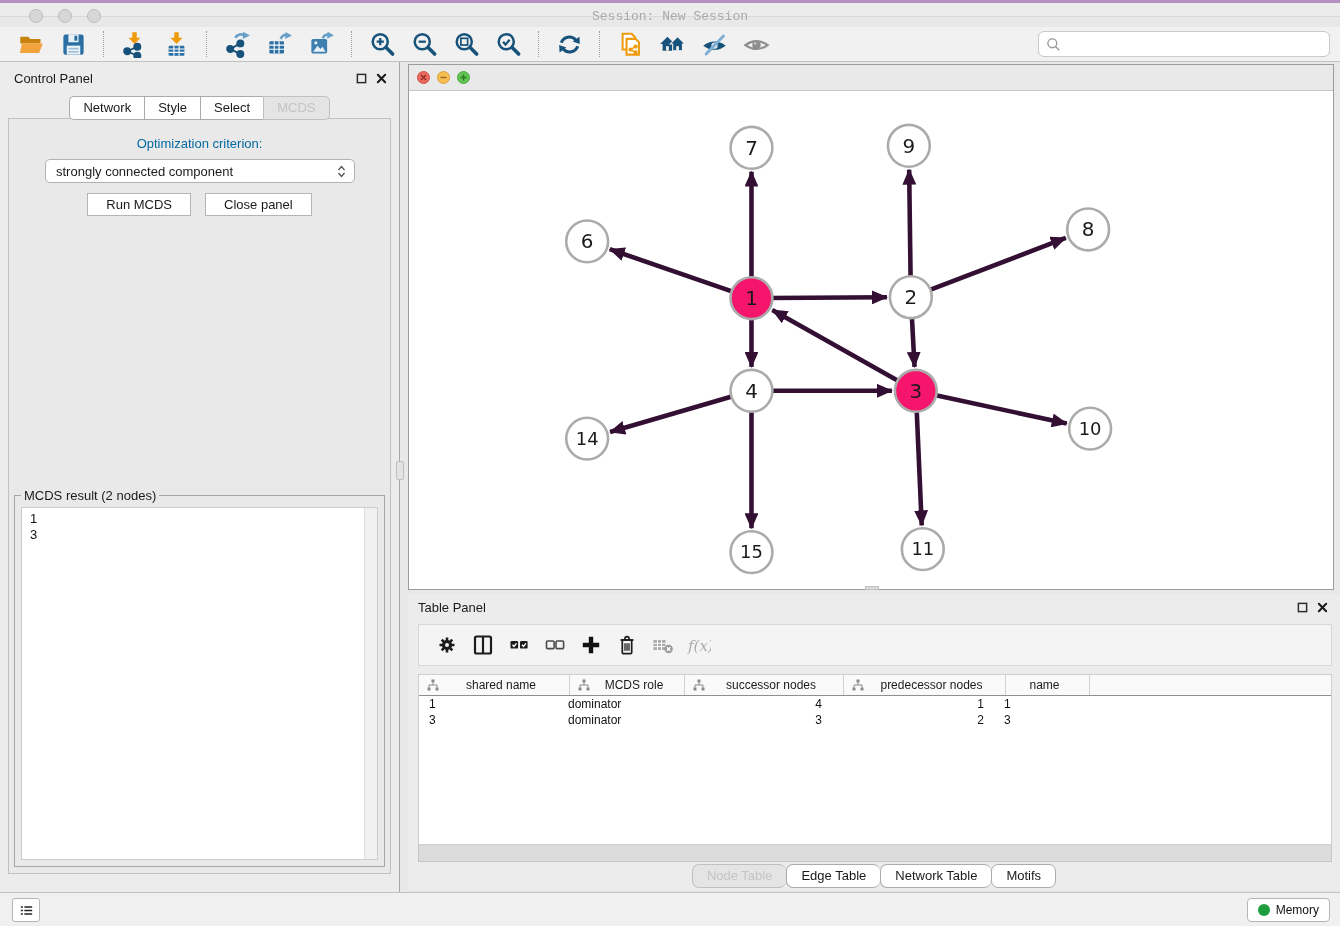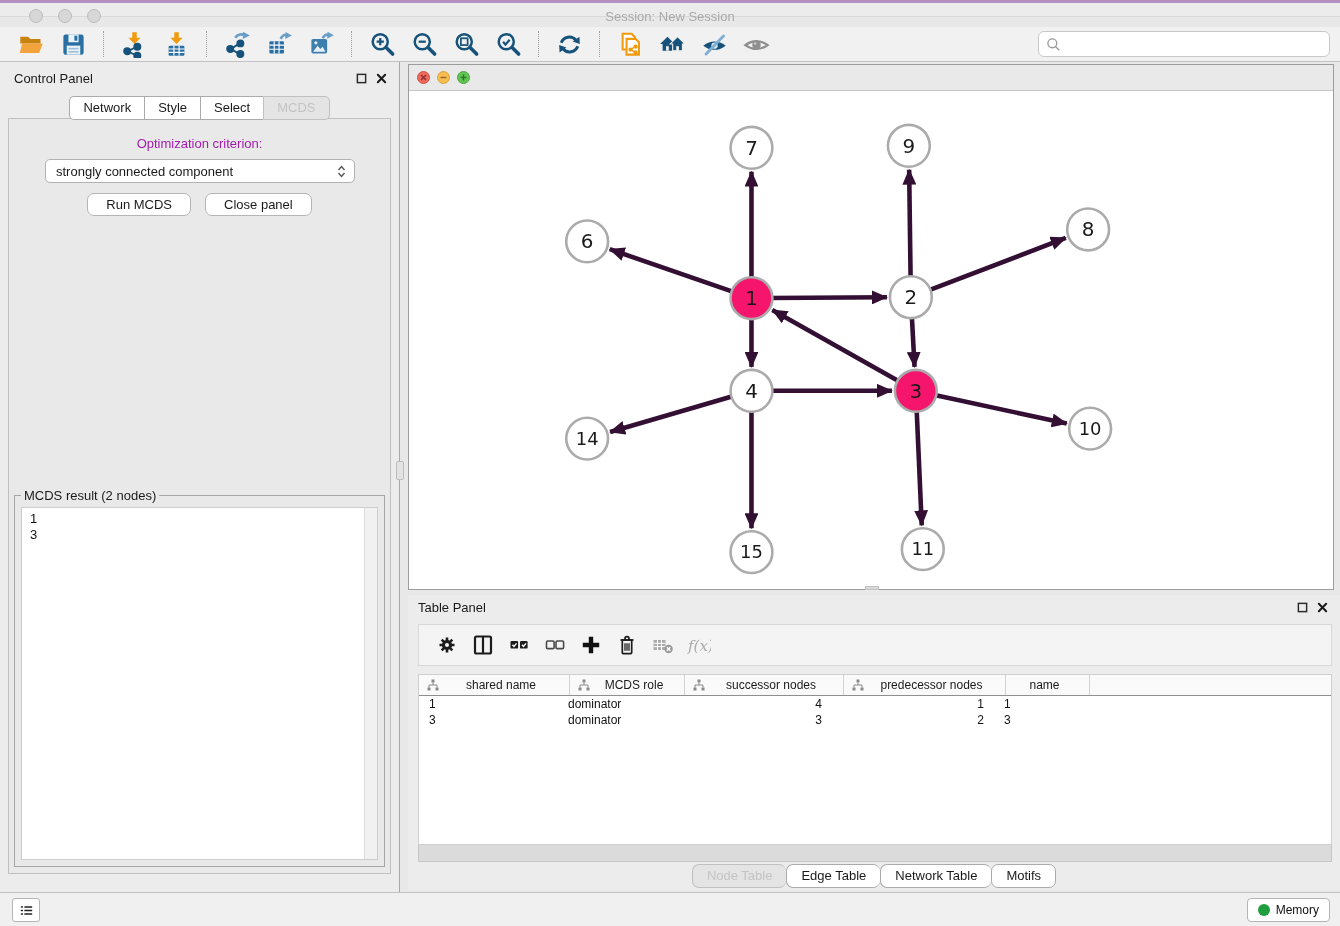--- a/index.html
+++ b/index.html
@@ -4,21 +4,21 @@
 <style>
   * { box-sizing: border-box; }
   html,body { margin:0; padding:0; }
   body {
     width:1340px; height:926px; position:relative; overflow:hidden;
     font-family:"Liberation Sans", sans-serif; background:#E8E8E8;
     -webkit-font-smoothing:antialiased;
   }
   
   .titlebar { position:absolute; top:0; left:0; right:0; height:17px;
-    background:#ECECEC; border-top:3px solid #B591C1; border-bottom:1px solid #D9D9D9; }
+    background:#ECECEC; border-top:3px solid #B591C1; border-bottom:1px solid #D9D9D9;font-family:Liberation Mono, monospace; }
   .tl-group { position:absolute; left:29px; top:6px; display:flex; gap:15px; }
   .tl { width:14px; height:14px; border-radius:50%; background:#D7D7D7; border:1px solid #BCBCBC; }
   .title-text { position:absolute; left:0; right:0; top:6px; text-align:center;
     font-size:13px; color:#A9A9A9; }
   
   .toolbar { position:absolute; top:27px; left:0; right:0; height:35px; background:#F1F1F1;
     border-bottom:1px solid #C2C2C2; display:flex; align-items:center; padding:0 10px; }
   .ticons { display:flex; align-items:center; }
   .tbtn { width:36px; height:30px; display:flex; align-items:center; justify-content:center;
     background:none; border:none; padding:0; margin:0 3px; cursor:pointer; }
@@ -38,28 +38,28 @@
     background:#ECECEC; border-right:1px solid #A8A8A8; }
   .cp-header { position:absolute; top:9px; left:14px; right:12px; display:flex; justify-content:space-between; }
   .tabs-row { position:absolute; top:34px; left:0; right:0; display:flex; justify-content:center; z-index:2; }
   .tab { font-size:13px; padding:3px 13px 4px; background:#FFF; border:1px solid #ABABAB;
     border-right:none; color:#1A1A1A; cursor:pointer; white-space:nowrap; }
   .tab:first-child { border-radius:5px 0 0 5px; }
   .tab:last-child { border-radius:0 5px 5px 0; border-right:1px solid #ABABAB; }
   .tab.selected { background:#E4E4E4; color:#C4C4C4; border-color:#C0C0C0; }
   .cp-pane { position:absolute; top:56px; left:8px; right:8px; bottom:18px;
     background:#E9E9E9; border:1px solid #C0C0C0; }
-  .opt-label { position:absolute; top:17px; left:0; right:0; text-align:center; font-size:13px; color:#a21caf; }
+  .opt-label { position:absolute; top:17px; left:0; right:0; text-align:center; font-size:13px; color:#0369a1; }
   .dropdown { position:absolute; top:40px; left:36px; width:310px; height:24px; background:#FFF;
     border:1px solid #B2B2B2; border-radius:5px; display:flex; align-items:center;
     padding:0 22px 0 10px; font-size:13px; color:#1A1A1A; cursor:pointer; }
   .dropdown svg { position:absolute; right:5px; top:4px; width:15px; height:15px; }
   .btn-row { position:absolute; top:74px; left:0; right:0; display:flex; justify-content:center; gap:14px; }
   .mac-btn { font-size:13px; font-family:"Liberation Sans",sans-serif; color:#1A1A1A;
-    background:#FFF; border:1px solid #B5B5B5; border-radius:7px; height:23px;
+    background:#FFF; border:1px solid #B5B5B5; border-radius:0; height:23px;
     padding:0 18px; cursor:pointer; }
   .result-group { position:absolute; left:5px; right:5px; top:376px; bottom:6px;
     border:1px solid #A6A6A6; }
   .result-legend { position:absolute; top:-8px; left:6px; background:#E9E9E9; padding:0 3px;
     font-size:13px; color:#1A1A1A; }
   .result-area { position:absolute; left:6px; right:6px; top:11px; bottom:6px; background:#FFF;
     border:1px solid #CDCDCD; }
   .result-area pre { margin:0; padding:3px 8px; font-family:"Liberation Sans",sans-serif;
     font-size:13px; line-height:16px; color:#111; }
   .vtrack { position:absolute; top:0; right:0; bottom:0; width:13px; background:#F1F1F1;

